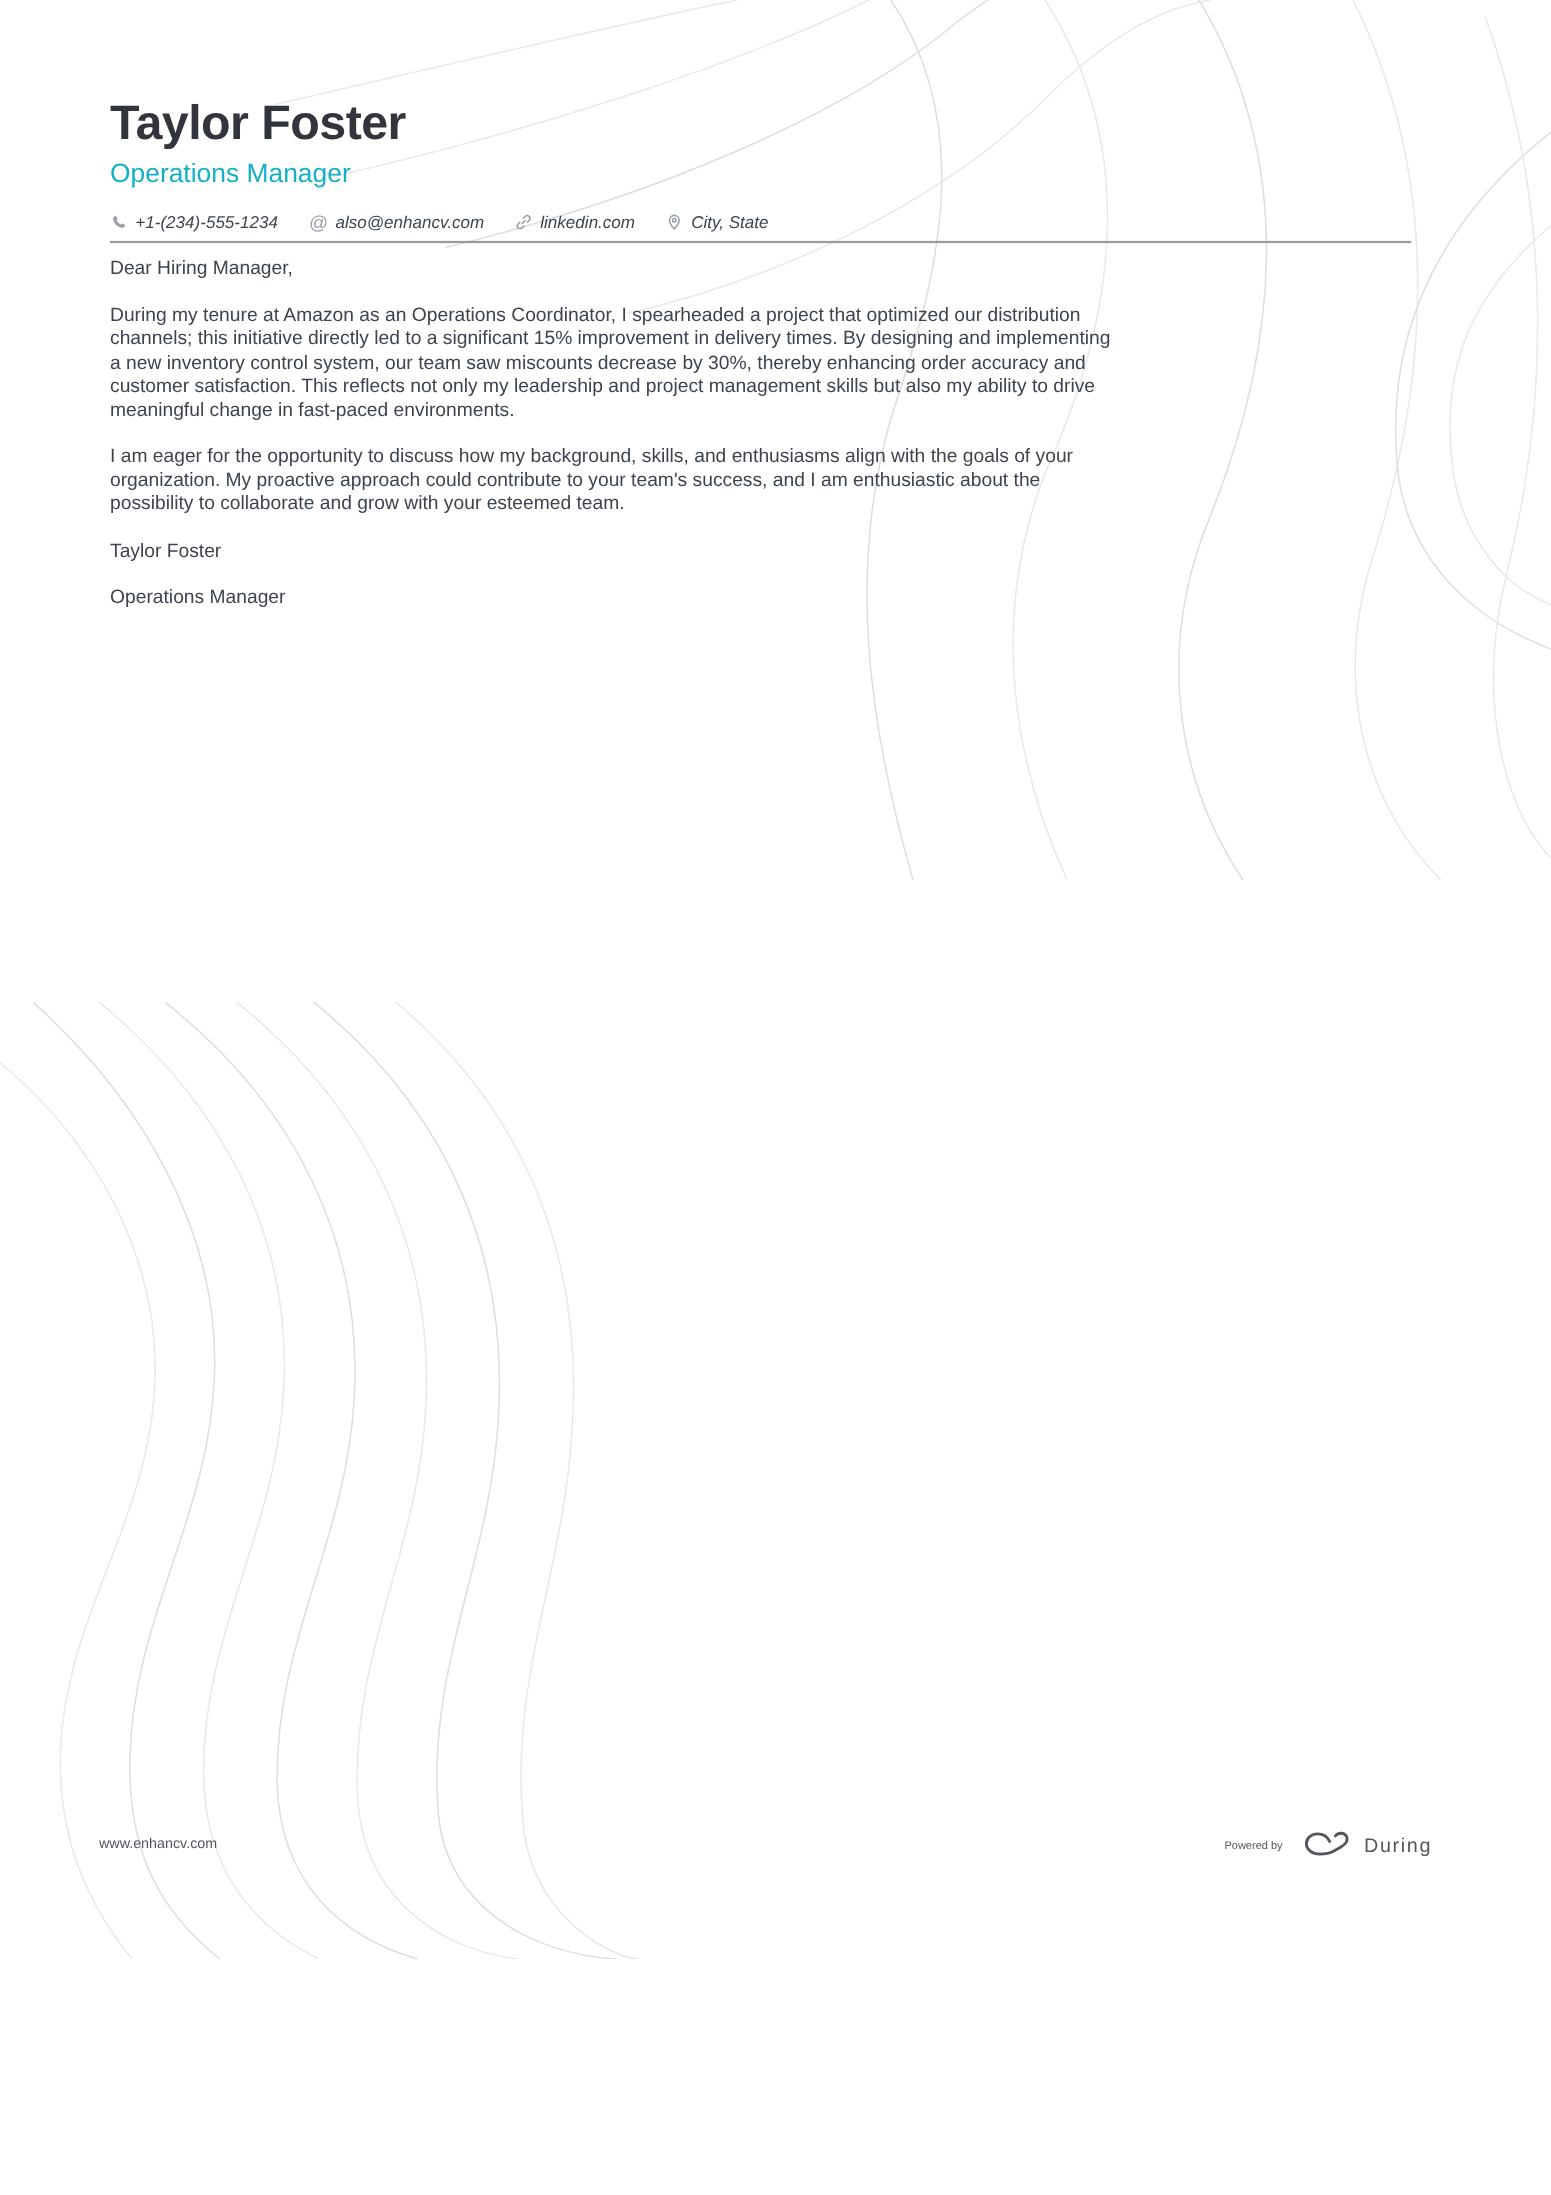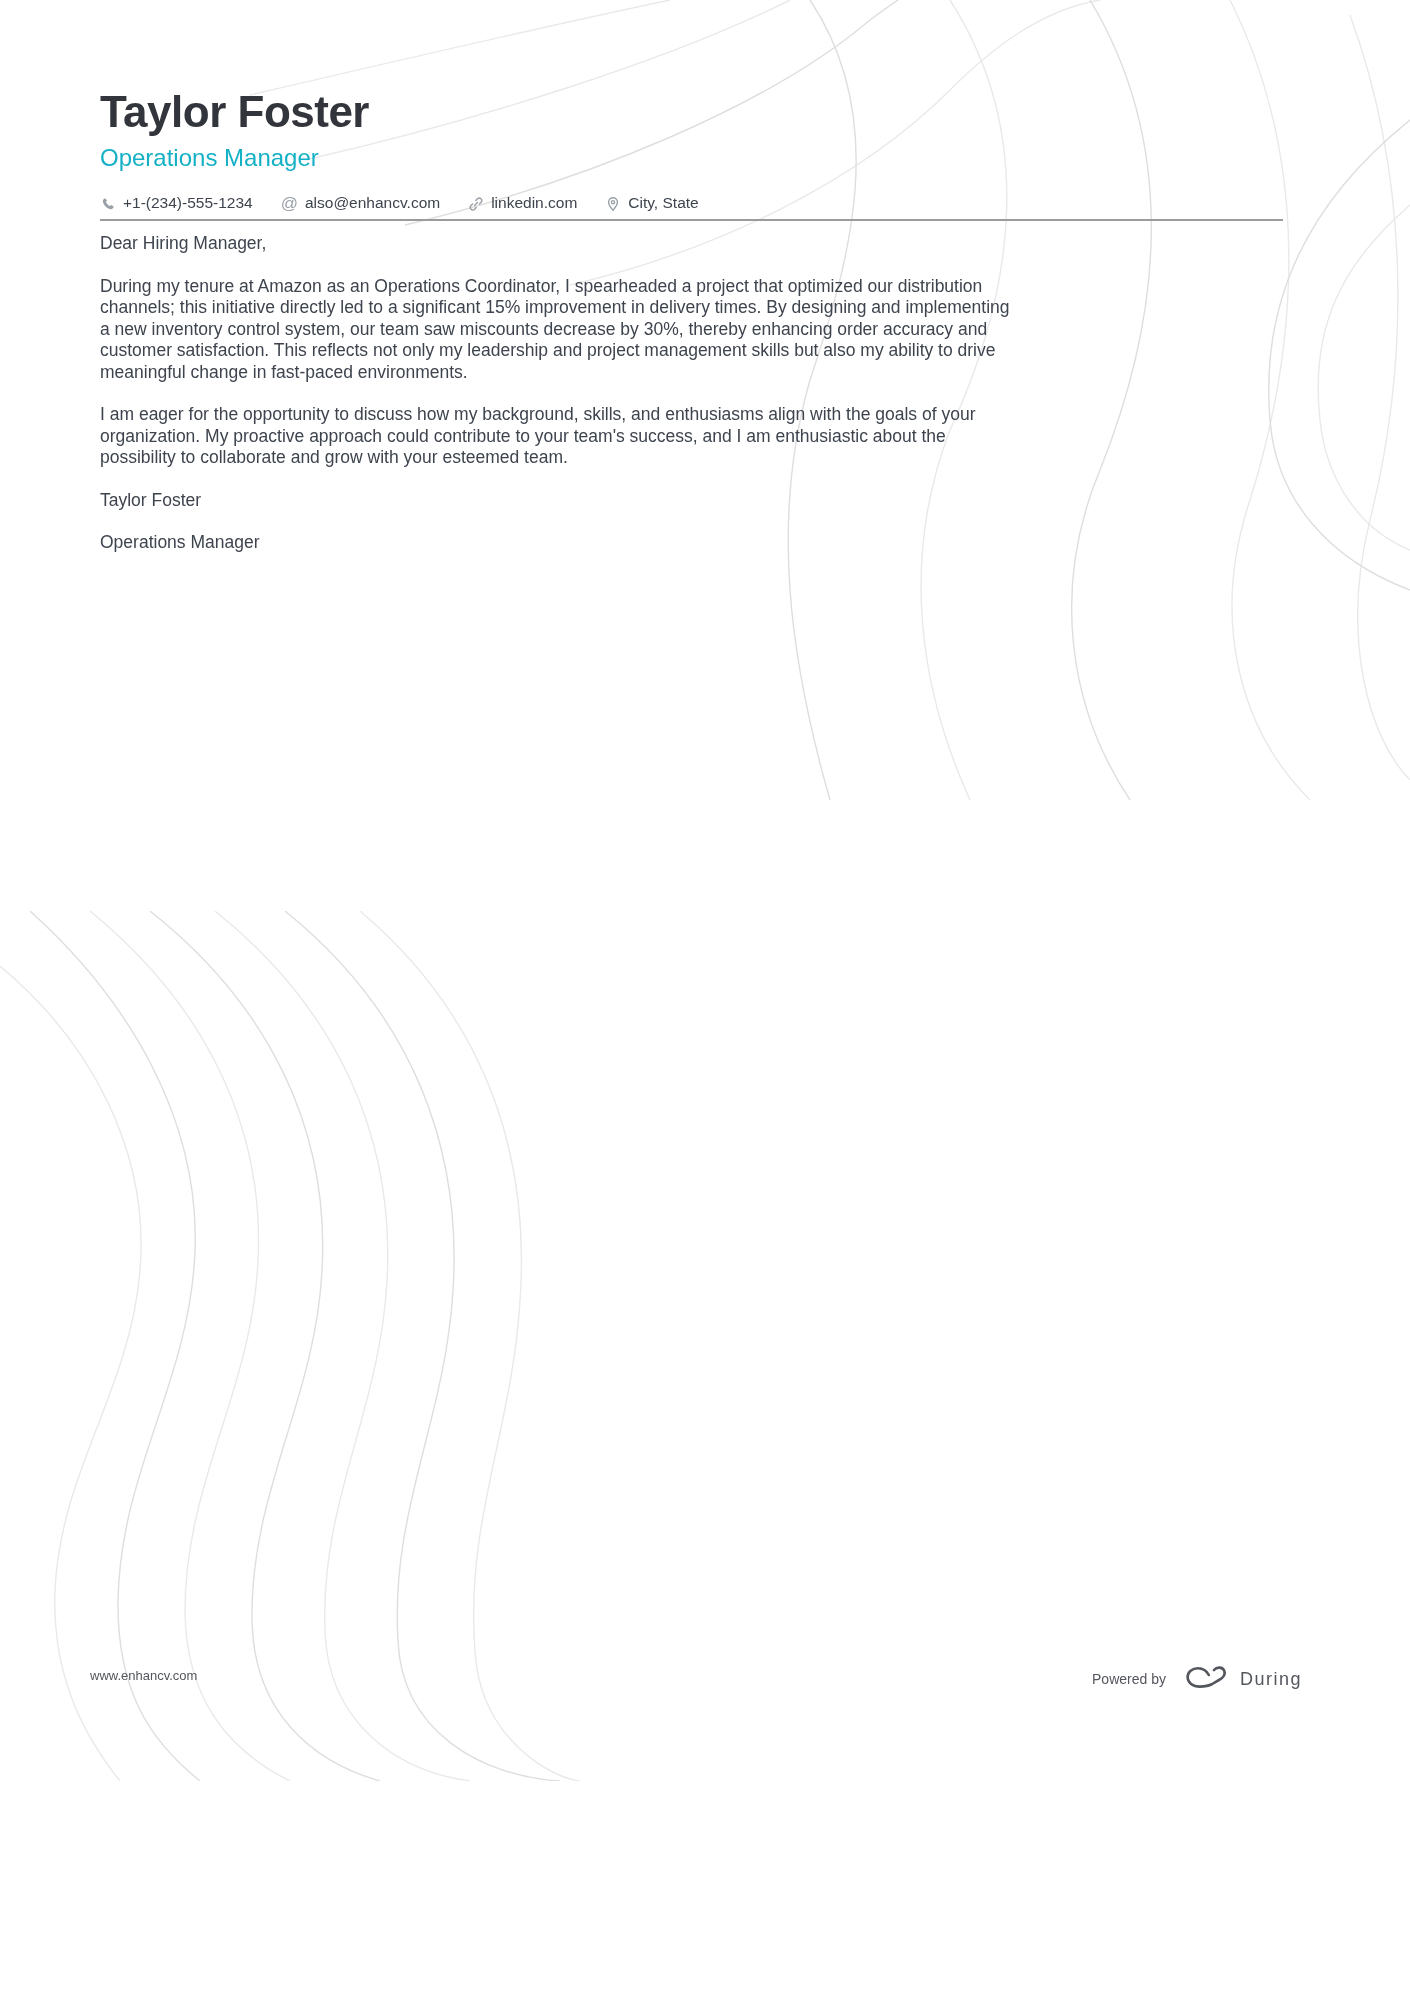--- a/index.html
+++ b/index.html
@@ -47,21 +47,21 @@
     color:var(--accent);
   }
   .contact-row{
     margin-top:22px;
     display:flex;
     align-items:center;
     gap:28px;
     font-size:15.5px;
     color:var(--body-text);
   }
-  .contact-item{display:flex;align-items:flex-end;gap:7px;}
+  .contact-item{display:flex;align-items:flex-start;gap:7px;font-style:italic;}
   .contact-item .icn{display:flex;align-items:center;color:var(--icon-gray);}
   .contact-item svg{display:block;}
   .at-glyph{font-size:17px;color:var(--icon-gray);line-height:1;}
 
   .section-heading{
     margin:68px 0 0 0;
     font-size:15px;
     font-weight:400;
     letter-spacing:0.6px;
     color:var(--muted);
@@ -90,21 +90,21 @@
     color:var(--footer-gray);
   }
   .footer-right{
     position:absolute;
     right:108px;
     bottom:88px;
     display:flex;
     align-items:center;
     gap:18px;
   }
-  .powered-by{font-size:14px;color:var(--footer-gray);}
+  .powered-by{font-size:10px;color:var(--footer-gray);}
   .brand{display:flex;align-items:center;gap:10px;color:var(--footer-gray);}
   .brand-word{
     font-size:18px;
     letter-spacing:1.5px;
     color:var(--footer-gray);
   }
 </style>
 </head>
 <body>
 

